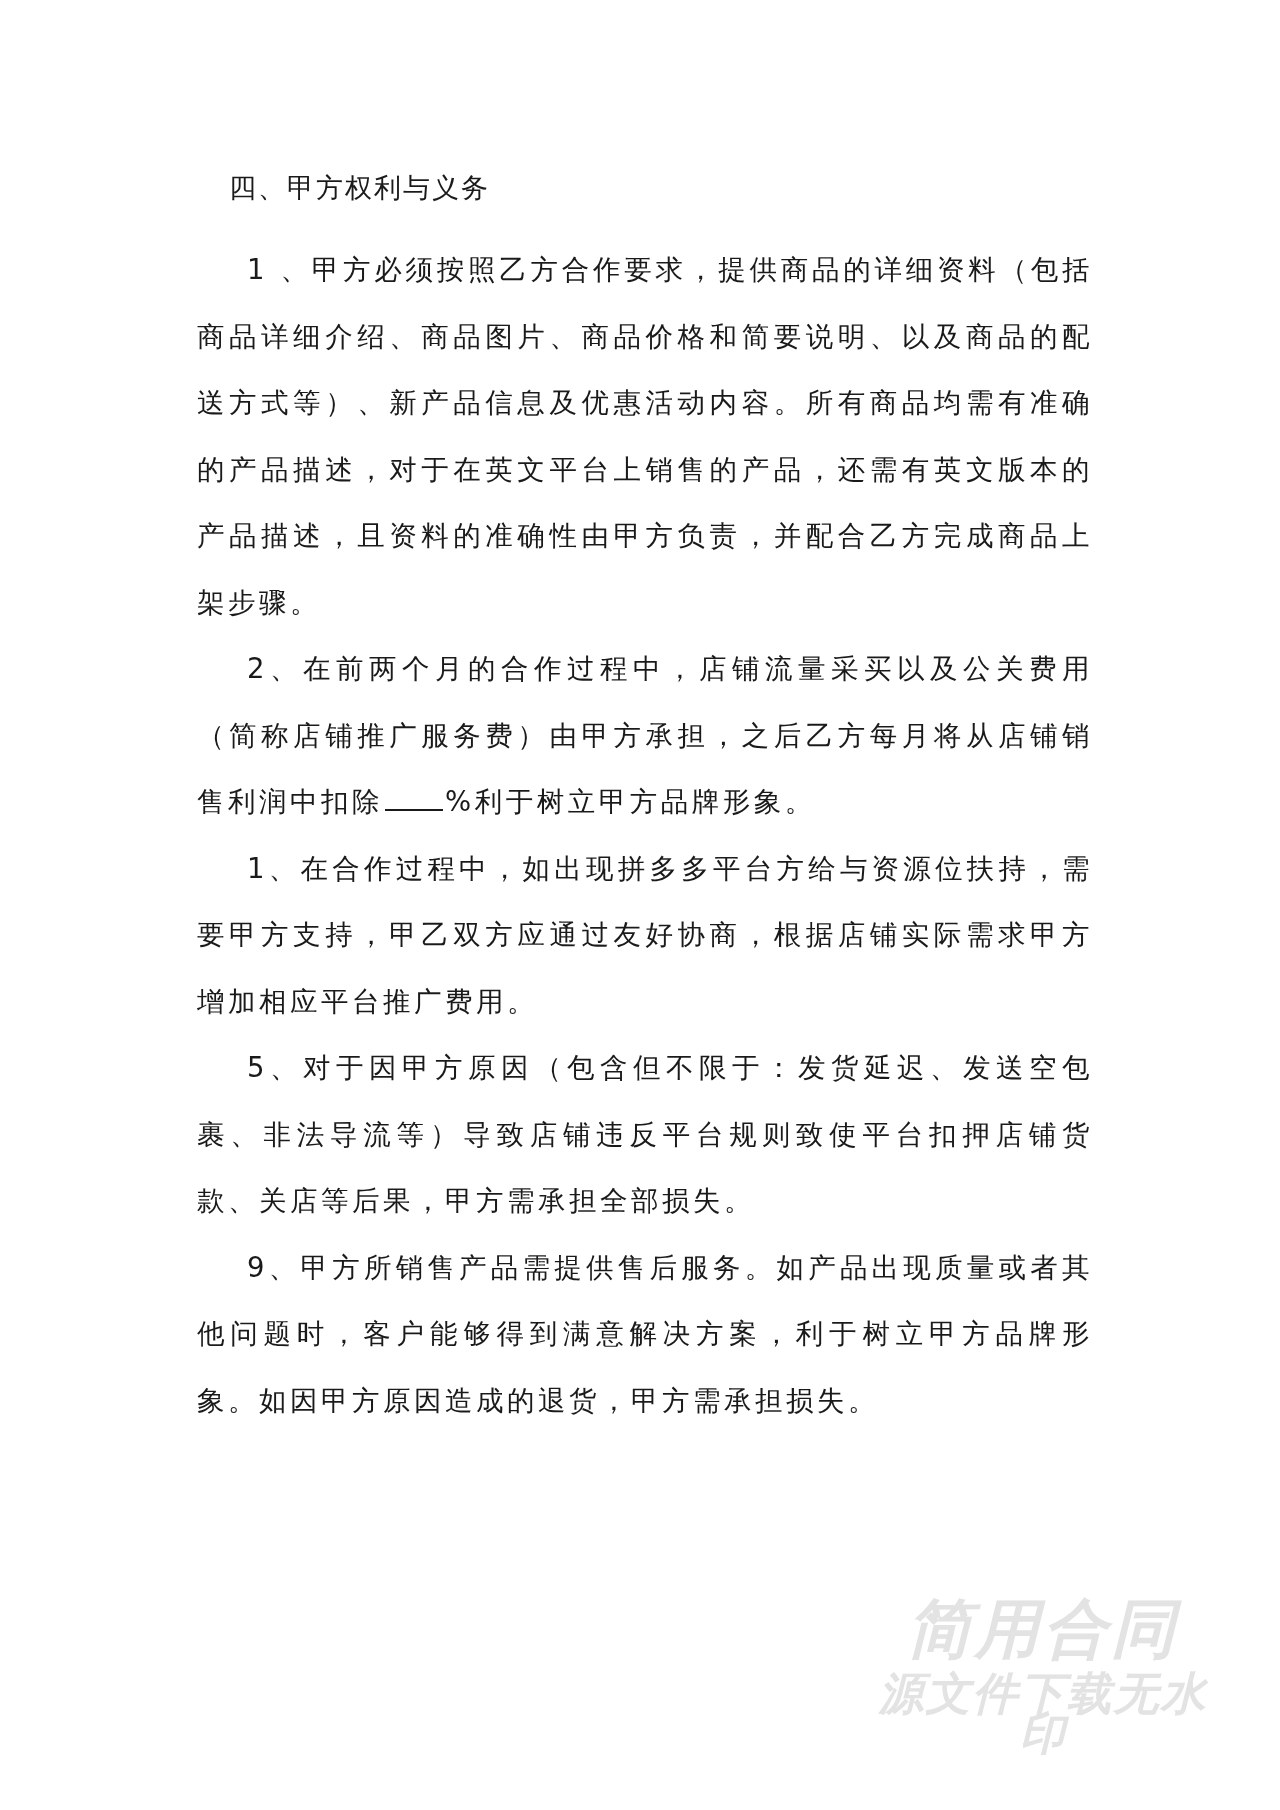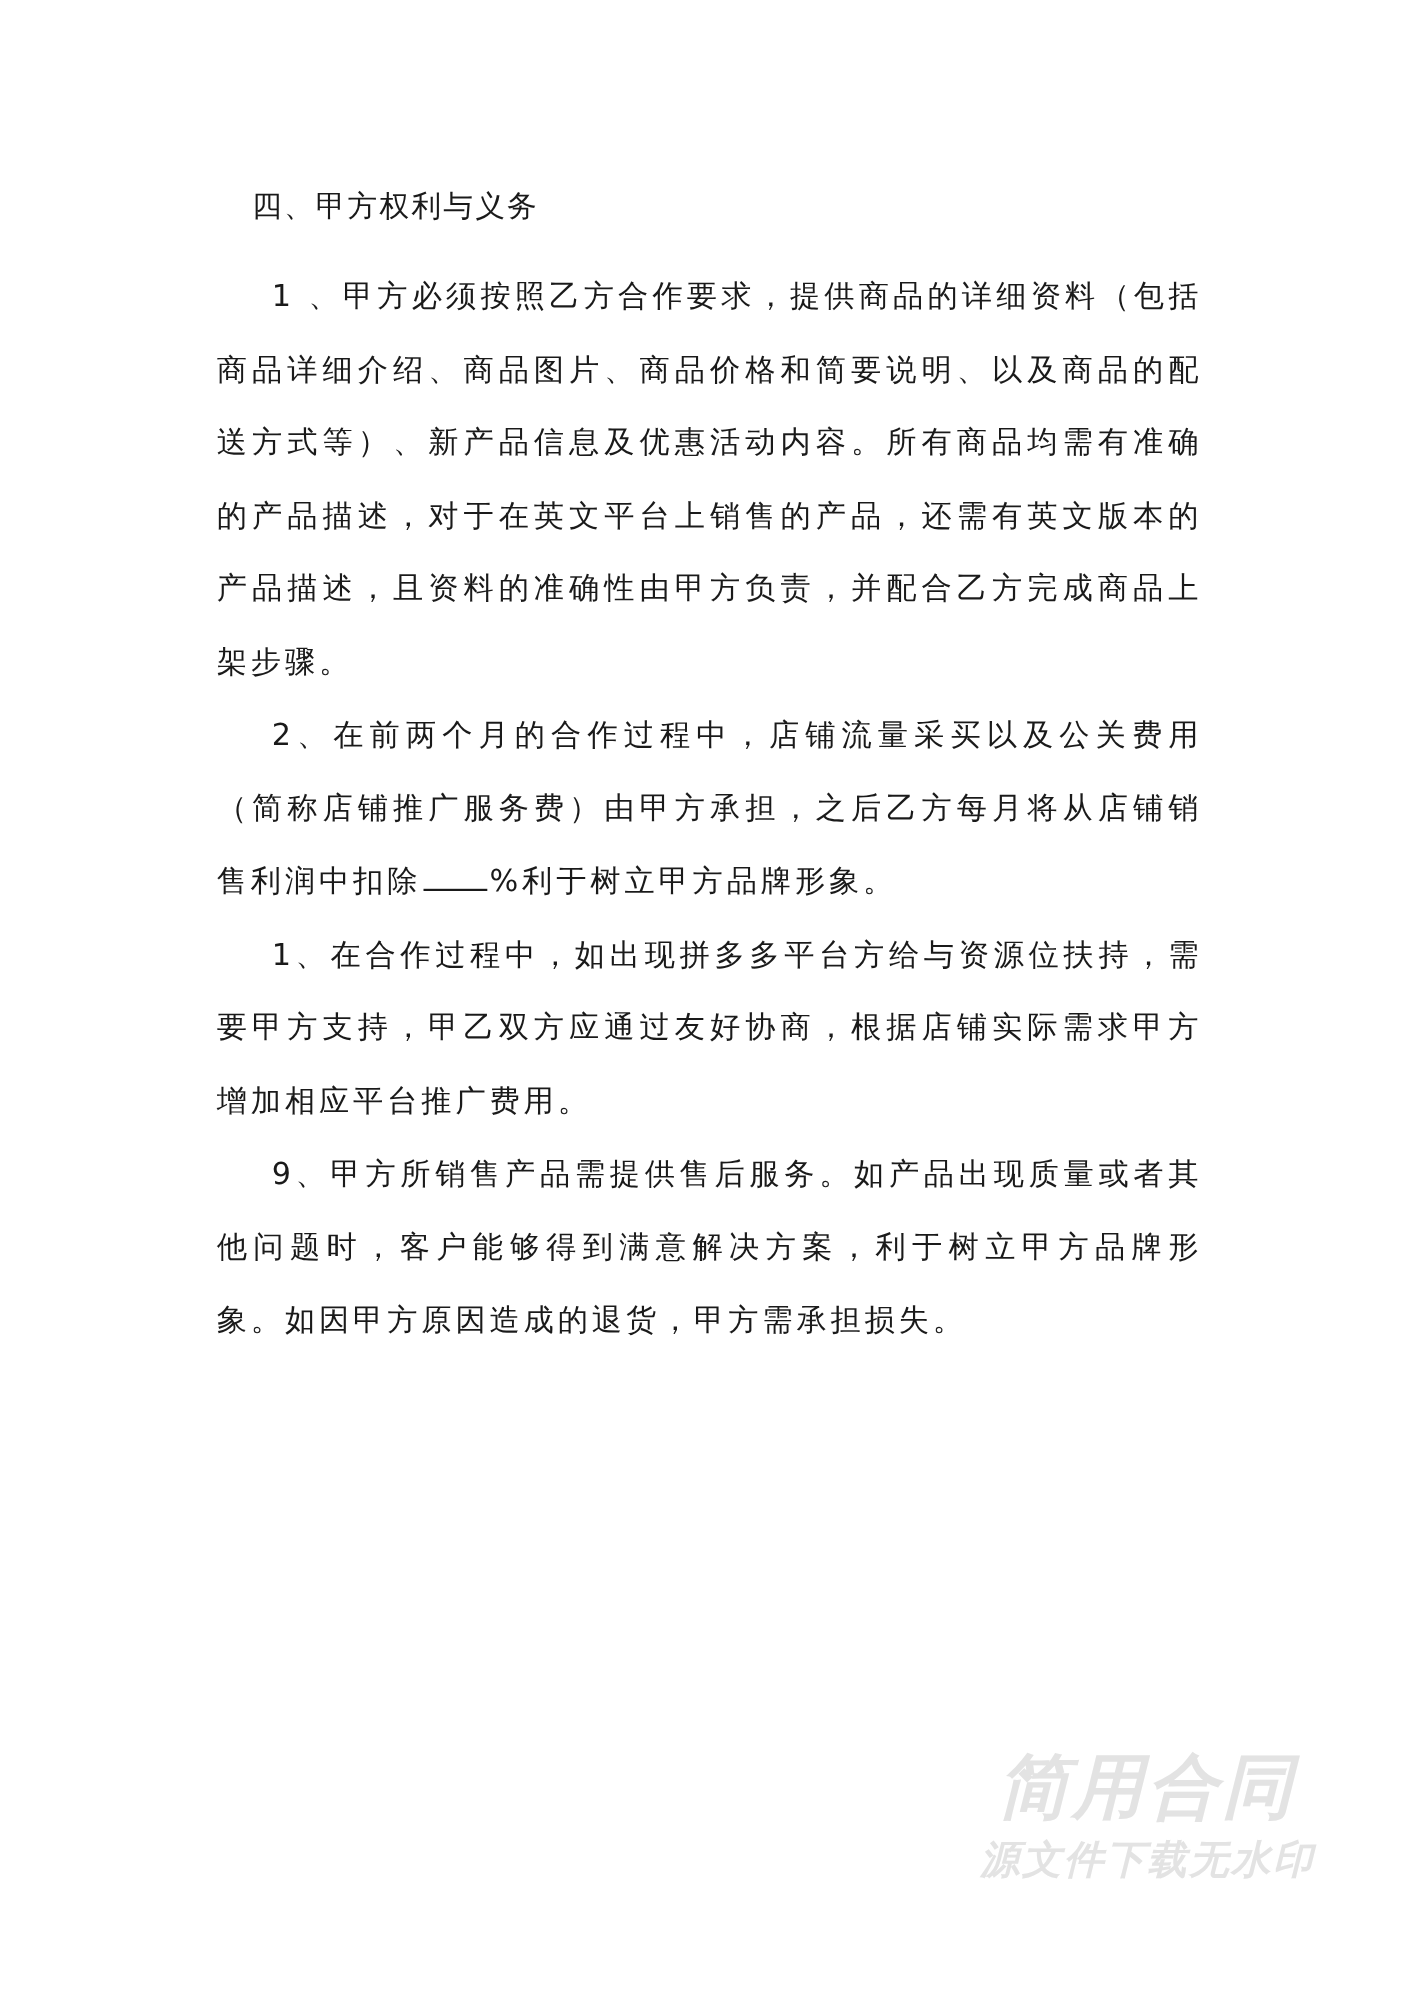--- a/index.html
+++ b/index.html
@@ -56,50 +56,51 @@
       vertical-align: baseline;
       margin: 0 2px;
     }
     .watermark {
       position: absolute;
       left: 878px;
       top: 1594px;
       width: 330px;
       text-align: center;
       color: #e3e3e3;
-      font-family: Liberation Mono, monospace;
+      font-family: Liberation Serif, serif;
       font-weight: bold;
       font-style: italic;
     }
     .watermark .wm-title {
       font-size: 64px;
       line-height: 72px;
       letter-spacing: 4px;
     }
     .watermark .wm-sub {
-      font-size: 36px;
+      font-size: 45px;
       line-height: 40px;
       letter-spacing: 2px;
       margin-top: 8px;
     }
   </style>
 </head>
 <body>
 
 <div class="page">
   <div class="content">
     <h2 class="heading">四、甲方权利与义务</h2>
 
     <p class="para">1 、甲方必须按照乙方合作要求，提供商品的详细资料（包括商品详细介绍、商品图片、商品价格和简要说明、以及商品的配送方式等）、新产品信息及优惠活动内容。所有商品均需有准确的产品描述，对于在英文平台上销售的产品，还需有英文版本的产品描述，且资料的准确性由甲方负责，并配合乙方完成商品上架步骤。</p>
 
     <p class="para"><span>2、在前两个月的合作过程中，店铺流量采买以及公关费用（简称店铺推广服务费）由甲方承担，之后乙方每月将从店铺销售利润中扣除</span><span class="blank"></span><span>%利于树立甲方品牌形象。</span></p>
 
     <p class="para">1、在合作过程中，如出现拼多多平台方给与资源位扶持，需要甲方支持，甲乙双方应通过友好协商，根据店铺实际需求甲方增加相应平台推广费用。</p>
 
 
+    <p class="para">5、对于因甲方原因（包含但不限于：发货延迟、发送空包裹、非法导流等）导致店铺违反平台规则致使平台扣押店铺货款、关店等后果，甲方需承担全部损失。</p>
 
     <p class="para">9、甲方所销售产品需提供售后服务。如产品出现质量或者其他问题时，客户能够得到满意解决方案，利于树立甲方品牌形象。如因甲方原因造成的退货，甲方需承担损失。</p>
   </div>
 
   <div class="watermark">
     <div class="wm-title">简用合同</div>
     <div class="wm-sub">源文件下载无水印</div>
   </div>
 </div>
 

